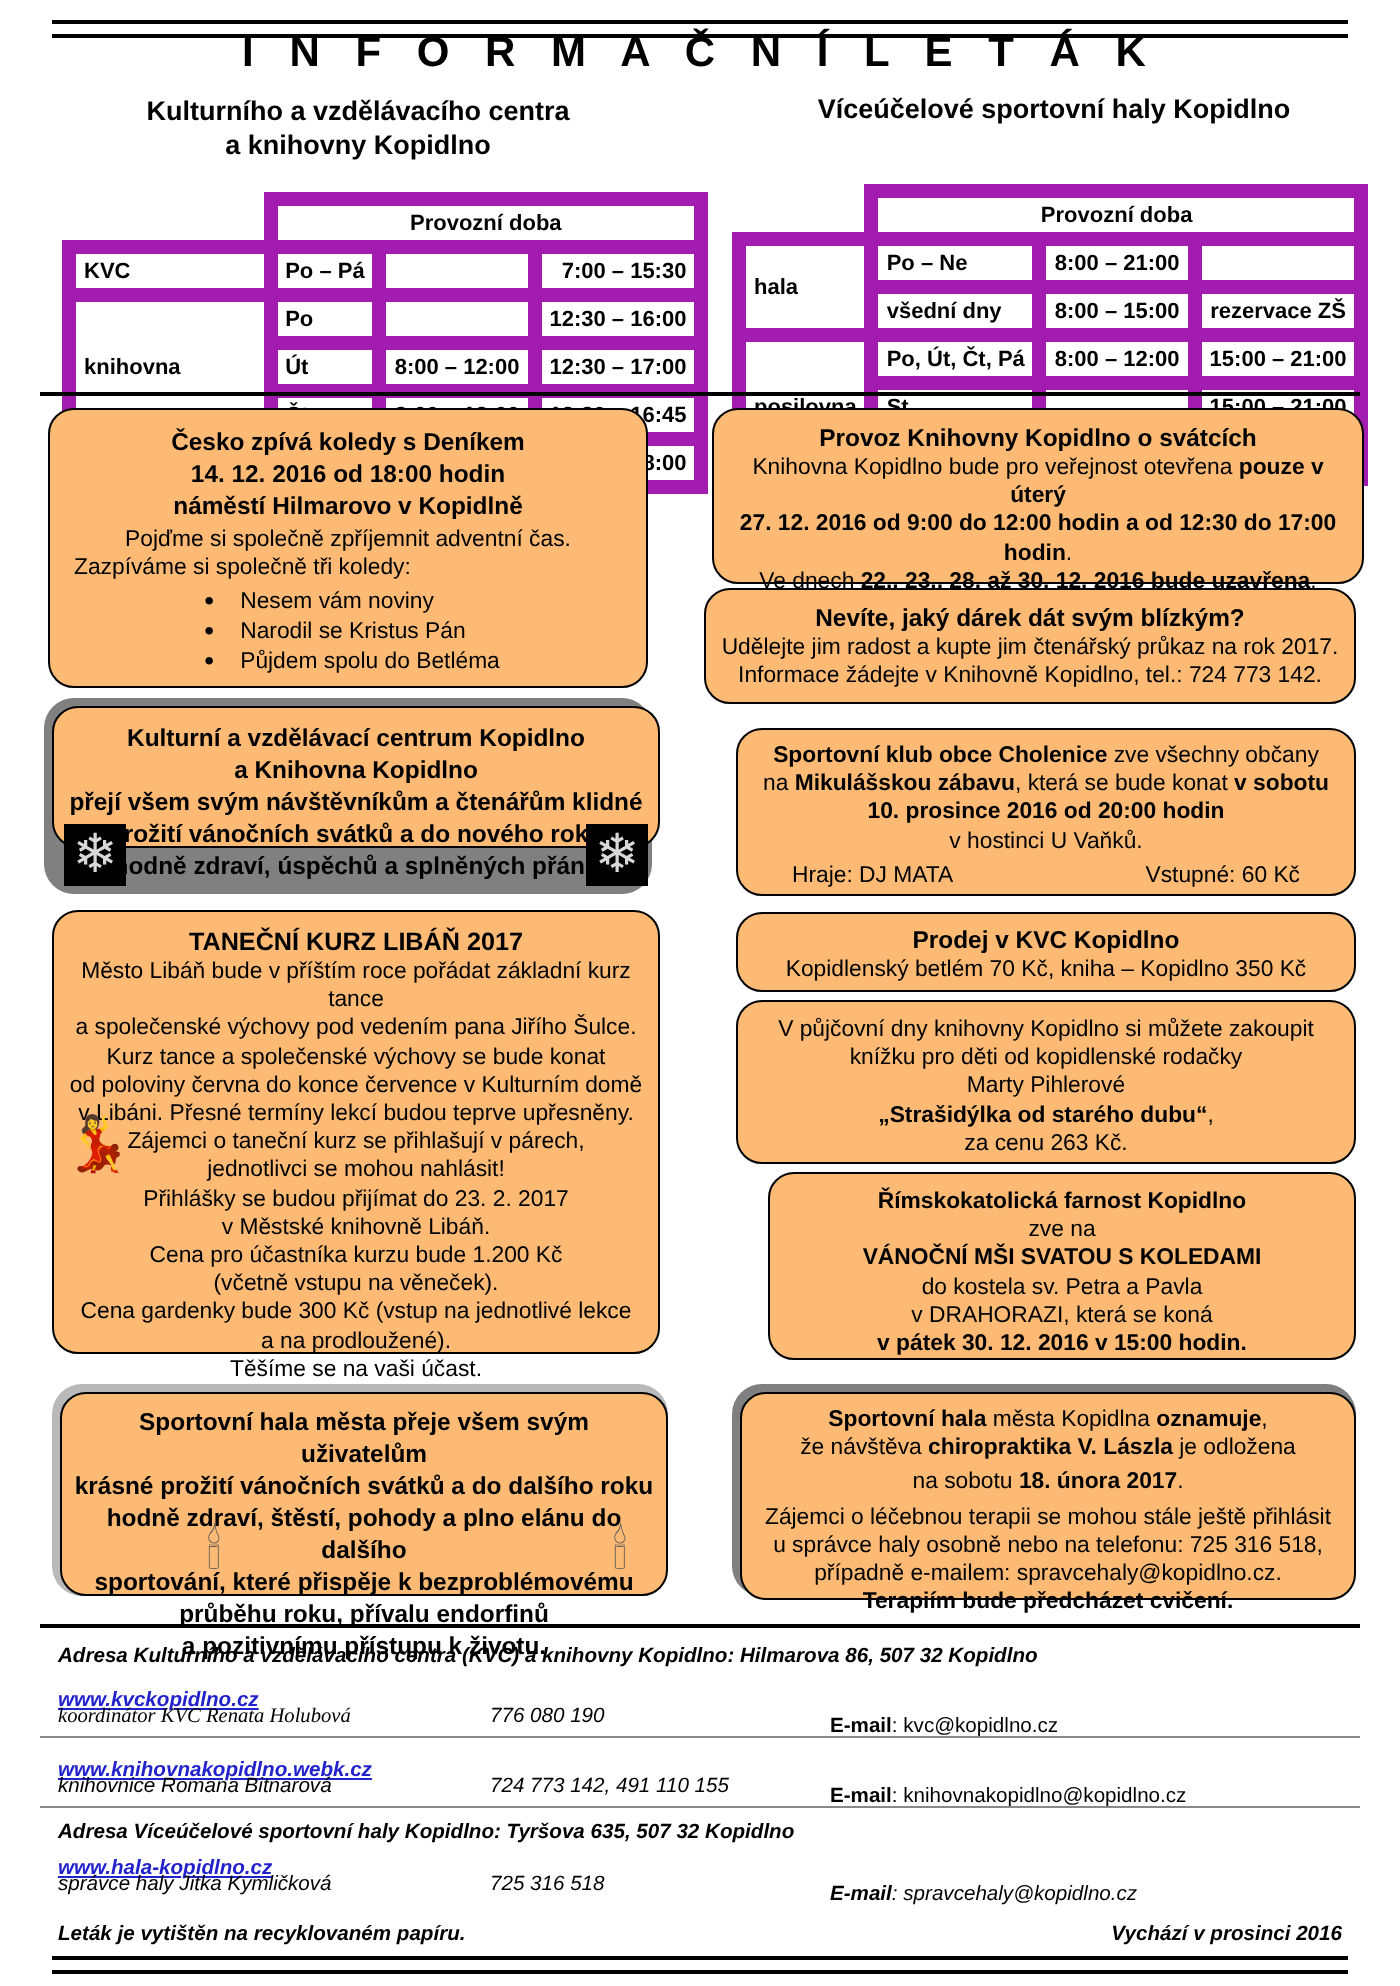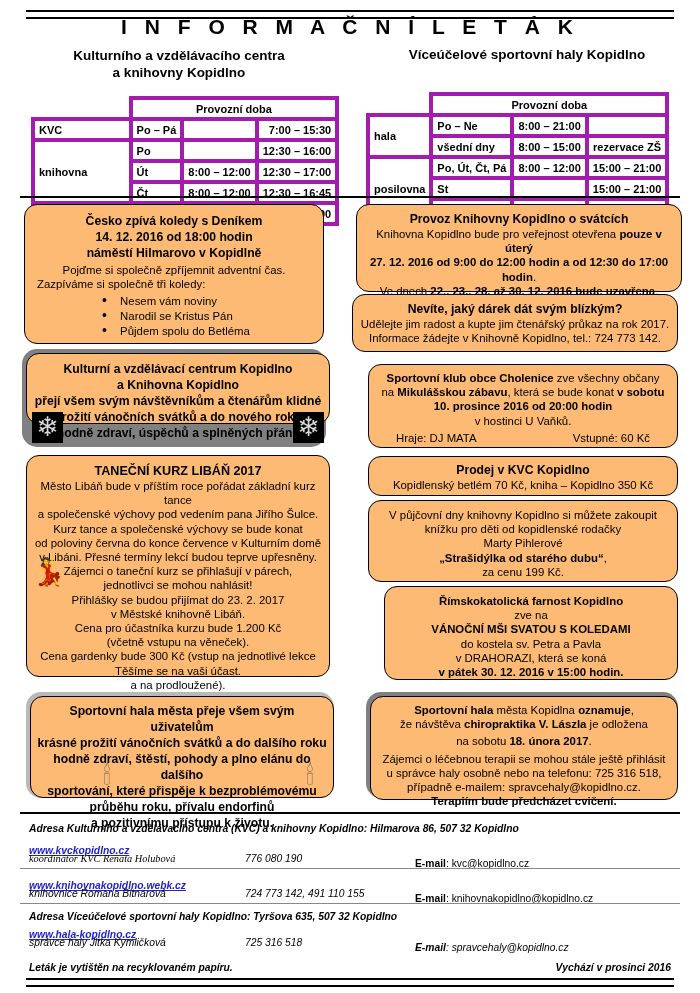--- a/index.html
+++ b/index.html
@@ -22,21 +22,21 @@
      font-size:21px;font-weight:bold;letter-spacing:6px;}
 
   
   .sub-l{position:absolute;top:47px;left:34px;width:290px;text-align:center;
      font-size:13.5px;font-weight:bold;line-height:17px;}
   .sub-r{position:absolute;top:47px;left:372px;width:310px;text-align:center;
      font-size:13.5px;font-weight:bold;}
 
   
   table.hours{border-collapse:collapse;font-size:11px;font-weight:bold;}
-  table.hours td,table.hours th{border:4px solid #a21caf;padding:1px 4px;
+  table.hours td,table.hours th{border:7px solid #a21caf;padding:1px 4px;
      vertical-align:middle;white-space:nowrap;}
   table.hours .noborder{border:none;}
   .tbl-left{position:absolute;top:96px;left:31px;}
   .tbl-left td{height:15px;}
   .tbl-right{position:absolute;top:92px;left:366px;}
   .tbl-right td{height:15px;}
   .ctr{text-align:center;}
   .rt{text-align:right;}
 
   
@@ -195,22 +195,22 @@
     <p class="t">Kurz tance a společenské výchovy se bude konat</p>
     <p class="t">od poloviny června do konce července v Kulturním domě</p>
     <p class="t">v Libáni. Přesné termíny lekcí budou teprve upřesněny.</p>
     <p class="t">Zájemci o taneční kurz se přihlašují v párech,</p>
     <p class="t">jednotlivci se mohou nahlásit!</p>
     <p class="t">Přihlášky se budou přijímat do 23. 2. 2017</p>
     <p class="t">v Městské knihovně Libáň.</p>
     <p class="t">Cena pro účastníka kurzu bude 1.200 Kč</p>
     <p class="t">(včetně vstupu na věneček).</p>
     <p class="t">Cena gardenky bude 300 Kč (vstup na jednotlivé lekce</p>
+    <p class="t">a na prodloužené).</p>
     <p class="t">Těšíme se na vaši účast.</p>
-    <p class="t">a na prodloužené).</p>
   </div>
   <div class="dancers" style="left:32px;top:552px;">💃</div>
 
   <div class="shadowbox2" style="left:26px;top:692px;width:308px;height:106px;"></div>
   <div class="box" style="left:30px;top:696px;width:304px;height:102px;padding:6px 6px 0 6px;">
     <p class="hd">Sportovní hala města přeje všem svým uživatelům</p>
     <p class="hd">krásné prožití vánočních svátků a do dalšího roku</p>
     <p class="hd">hodně zdraví, štěstí, pohody a plno elánu do dalšího</p>
     <p class="hd">sportování, které přispěje k bezproblémovému</p>
     <p class="hd">průběhu roku, přívalu endorfinů</p>
@@ -247,21 +247,21 @@
   <div class="box" style="left:368px;top:456px;width:310px;height:40px;padding:5px 5px 0 5px;">
     <p class="hd">Prodej v KVC Kopidlno</p>
     <p class="t">Kopidlenský betlém 70 Kč, kniha – Kopidlno 350 Kč</p>
   </div>
 
   <div class="box" style="left:368px;top:500px;width:310px;height:82px;padding:7px 5px 0 5px;">
     <p class="t">V půjčovní dny knihovny Kopidlno si můžete zakoupit</p>
     <p class="t">knížku pro děti od kopidlenské rodačky</p>
     <p class="t">Marty Pihlerové</p>
     <p class="t"><span class="b">„Strašidýlka od starého dubu“</span><span>,</span></p>
-    <p class="t">za cenu 199 Kč.</p>
+    <p class="t">za cenu 263 Kč.</p>
   </div>
 
   <div class="box" style="left:384px;top:586px;width:294px;height:94px;padding:7px 5px 0 5px;">
     <p class="t b">Římskokatolická farnost Kopidlno</p>
     <p class="t">zve na</p>
     <p class="t b">VÁNOČNÍ MŠI SVATOU S KOLEDAMI</p>
     <p class="t">do kostela sv. Petra a Pavla</p>
     <p class="t">v DRAHORAZI, která se koná</p>
     <p class="t b">v pátek 30. 12. 2016 v 15:00 hodin.</p>
   </div>

